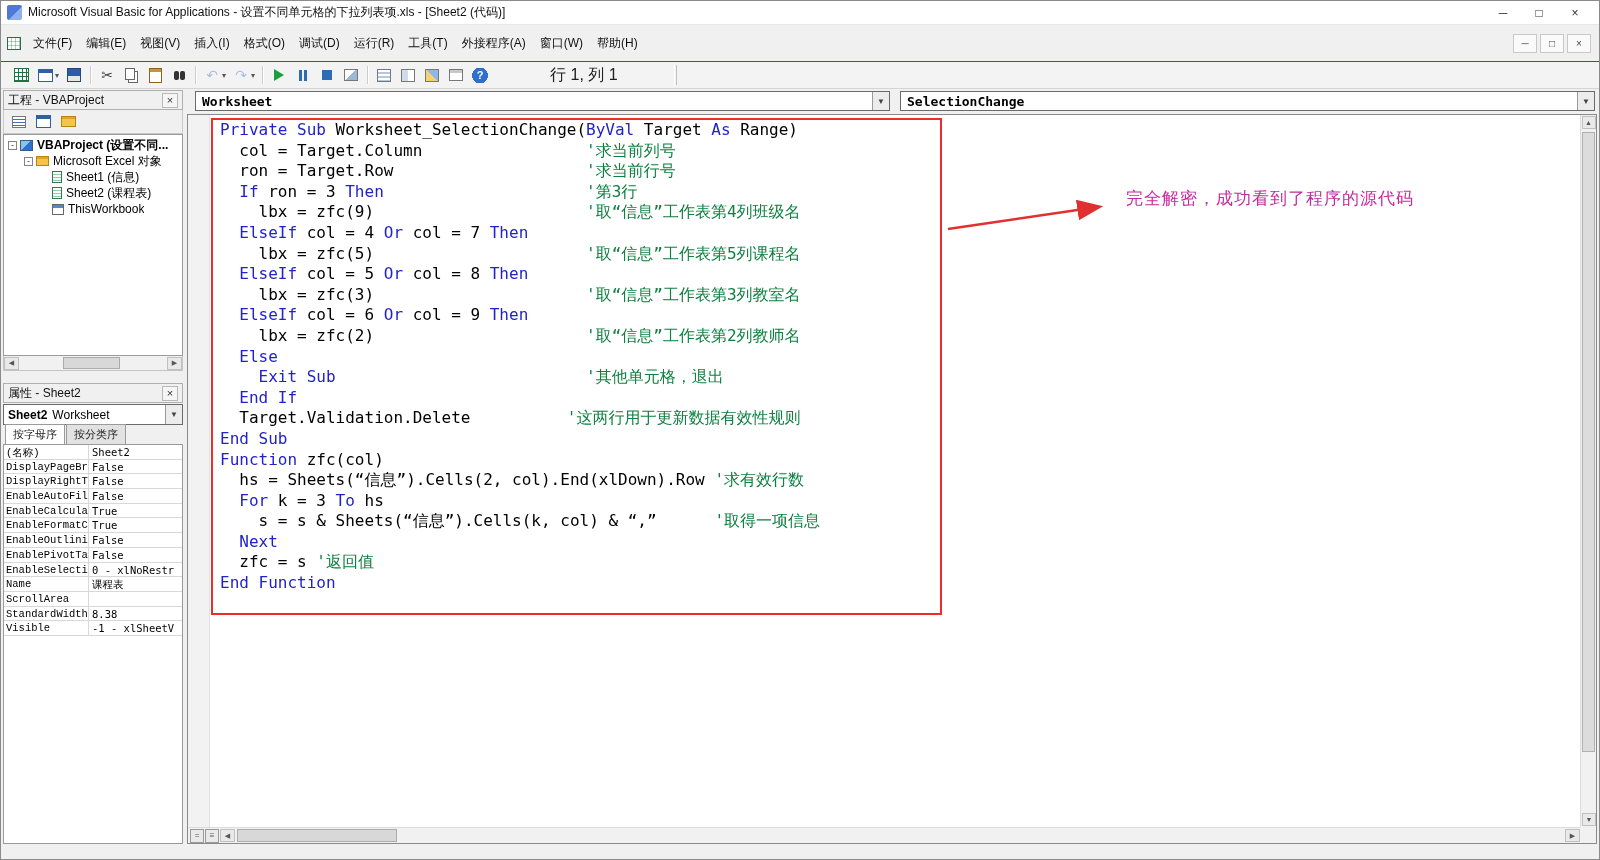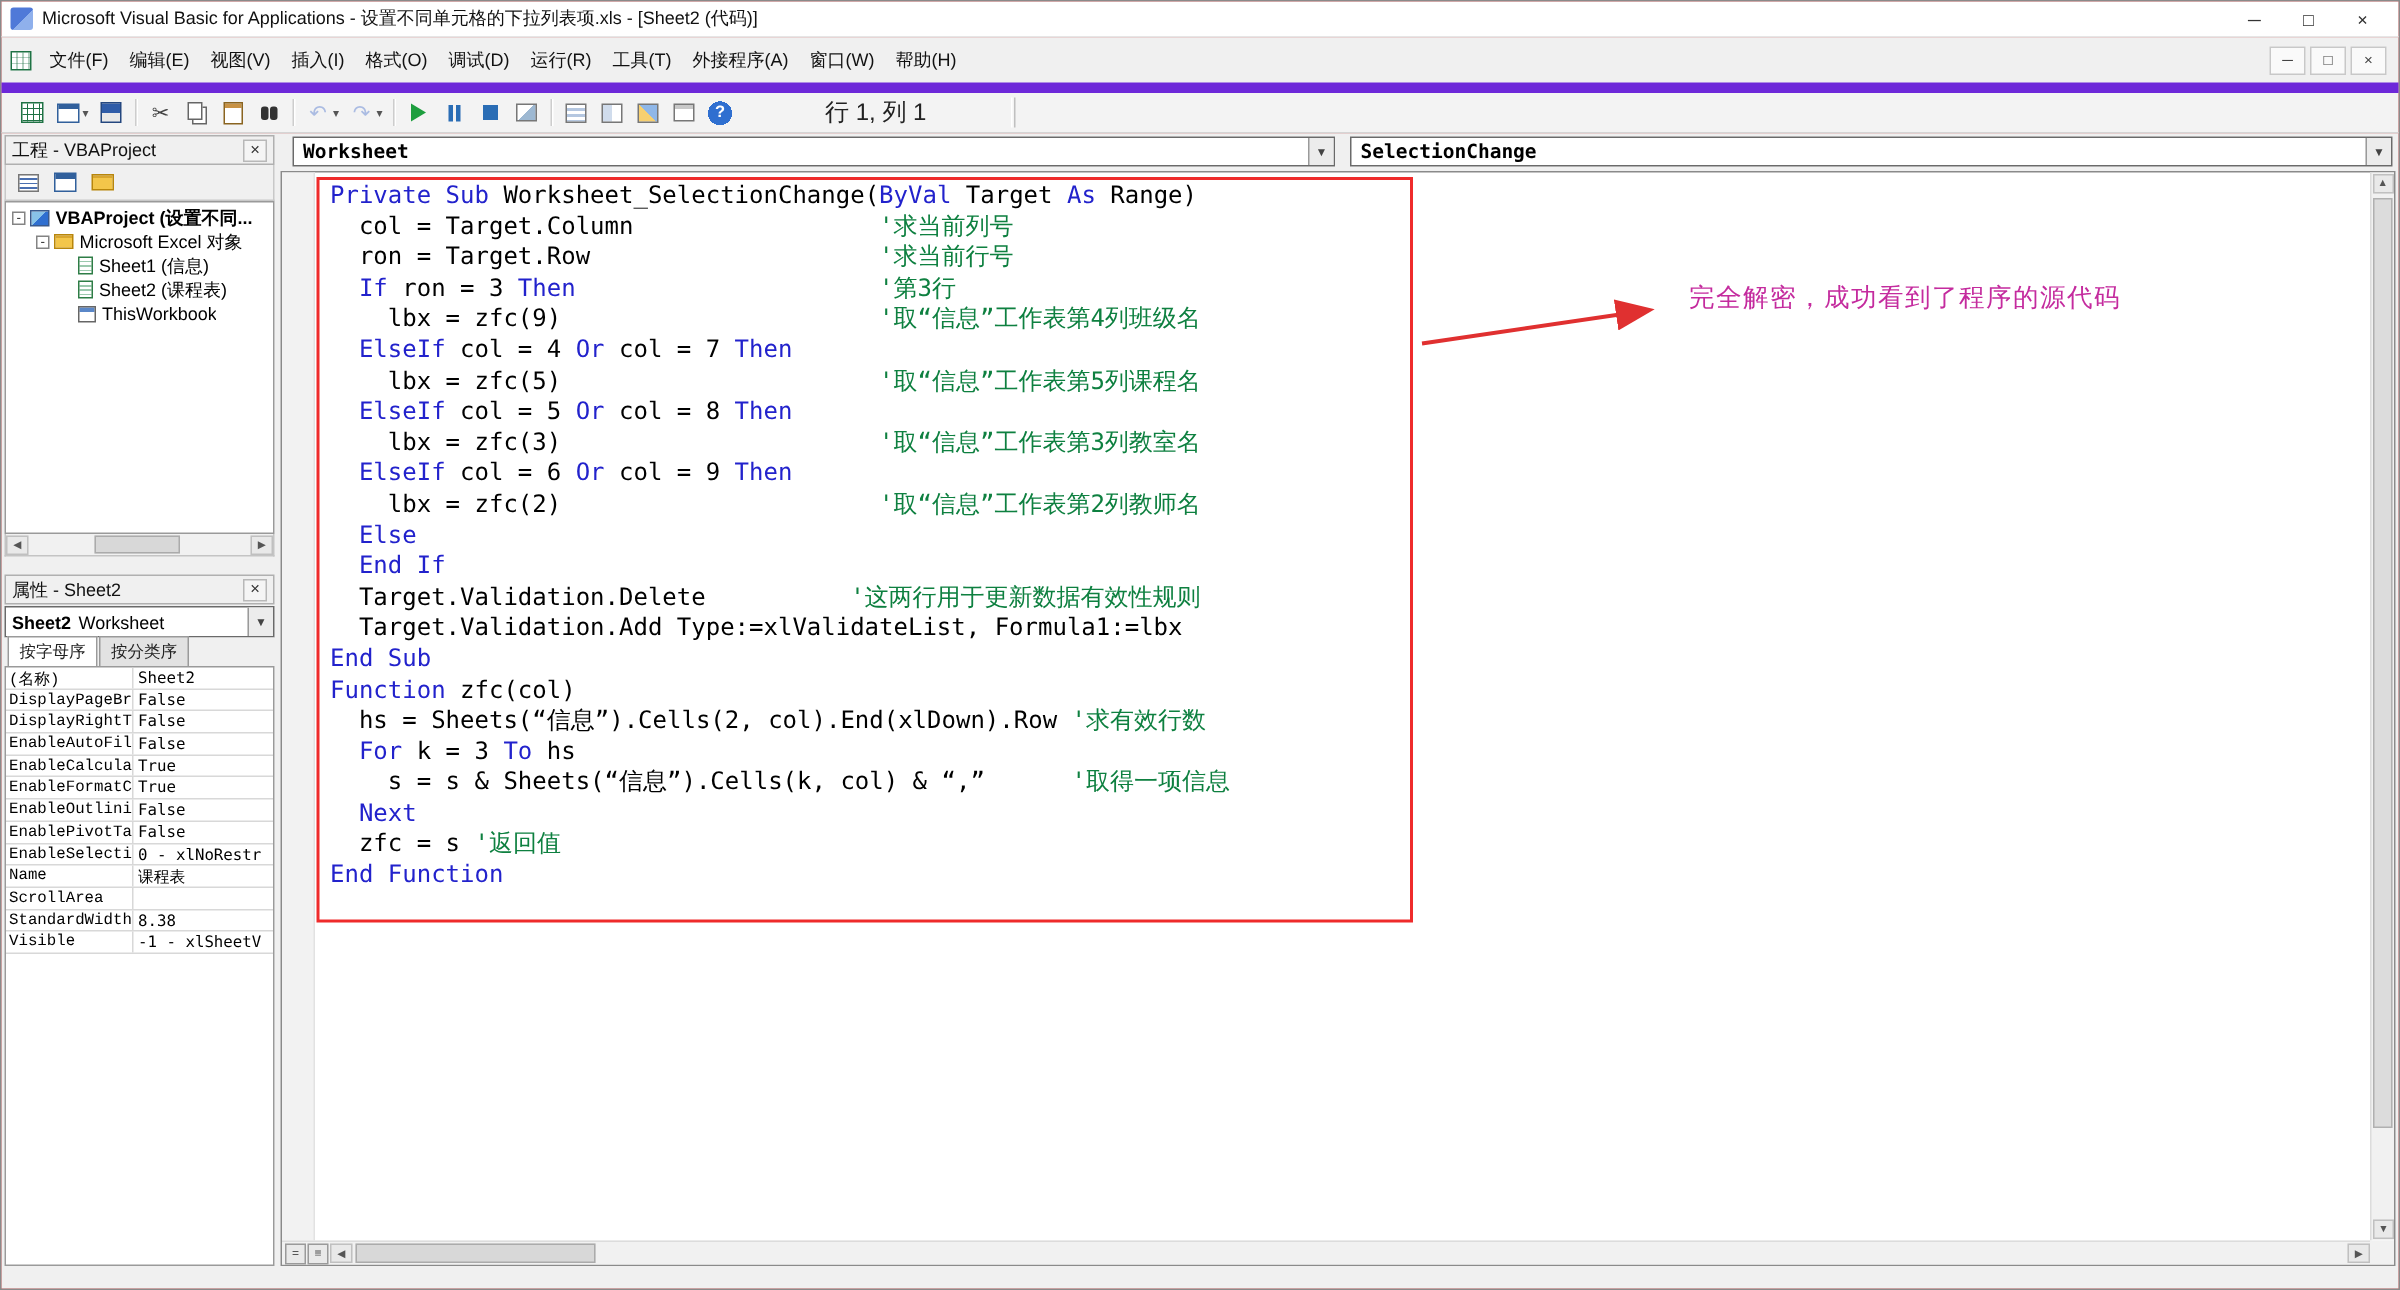--- a/index.html
+++ b/index.html
@@ -10,21 +10,21 @@
 
   
   .titlebar { height:24px; flex:0 0 auto; display:flex; align-items:center; padding:0 6px; background:#fff; border-bottom:1px solid #e6e6e6; }
   .appicon { width:15px; height:15px; border-radius:2px; margin-right:6px;
              background:linear-gradient(135deg,#4f79d8 0 55%, #8fb0ec 55%); }
   .title-text { font-size:12px; color:#111; white-space:nowrap; }
   .wctrls { margin-left:auto; display:flex; }
   .wbtn { width:36px; height:22px; display:flex; align-items:center; justify-content:center; font-size:12px; color:#333; cursor:default; }
 
   
-  .menubar { height:37px; flex:0 0 auto; display:flex; align-items:center; background:#f0f0f0; border-bottom:7px solid #6d28d9; padding:0 4px; }
+  .menubar { height:37px; flex:0 0 auto; display:flex; align-items:center; background:#f0f0f0; border-bottom:1px solid #6d28d9; padding:0 4px; }
   .mico { width:14px; height:13px; margin:0 5px 0 2px; border:1px solid #1f7244; background:
           repeating-linear-gradient(#0000 0 3px, #1f724455 3px 4px),
           repeating-linear-gradient(90deg,#0000 0 3px, #1f724455 3px 4px), #fff; }
   .menu-item { font-size:12px; padding:4px 7px; color:#111; white-space:nowrap; }
   .mctrls { margin-left:auto; display:flex; gap:3px; padding-right:4px; }
   .mbtn { width:24px; height:19px; display:flex; align-items:center; justify-content:center; font-size:10px; color:#444; border:1px solid #c8c8c8; background:#fafafa; }
 
   
   .toolbar { height:27px; flex:0 0 auto; display:flex; align-items:center; background:#f3f3f3; border-bottom:1px solid #d5d5d5; padding:0 8px; }
   .tbtn { width:22px; height:21px; display:flex; align-items:center; justify-content:center; margin:0 1px; font-size:13px; color:#333; position:relative; }
@@ -336,23 +336,23 @@
             <div class="code-line"><span class="seg-n">  ron = Target.Row</span><span class="seg-c">                    '求当前行号</span></div>
             <div class="code-line"><span class="seg-n">  </span><span class="seg-k">If</span><span class="seg-n"> ron = 3 </span><span class="seg-k">Then</span><span class="seg-c">                     '第3行</span></div>
             <div class="code-line"><span class="seg-n">    lbx = zfc(9)</span><span class="seg-c">                      '取“信息”工作表第4列班级名</span></div>
             <div class="code-line"><span class="seg-n">  </span><span class="seg-k">ElseIf</span><span class="seg-n"> col = 4 </span><span class="seg-k">Or</span><span class="seg-n"> col = 7 </span><span class="seg-k">Then</span></div>
             <div class="code-line"><span class="seg-n">    lbx = zfc(5)</span><span class="seg-c">                      '取“信息”工作表第5列课程名</span></div>
             <div class="code-line"><span class="seg-n">  </span><span class="seg-k">ElseIf</span><span class="seg-n"> col = 5 </span><span class="seg-k">Or</span><span class="seg-n"> col = 8 </span><span class="seg-k">Then</span></div>
             <div class="code-line"><span class="seg-n">    lbx = zfc(3)</span><span class="seg-c">                      '取“信息”工作表第3列教室名</span></div>
             <div class="code-line"><span class="seg-n">  </span><span class="seg-k">ElseIf</span><span class="seg-n"> col = 6 </span><span class="seg-k">Or</span><span class="seg-n"> col = 9 </span><span class="seg-k">Then</span></div>
             <div class="code-line"><span class="seg-n">    lbx = zfc(2)</span><span class="seg-c">                      '取“信息”工作表第2列教师名</span></div>
             <div class="code-line"><span class="seg-n">  </span><span class="seg-k">Else</span></div>
+            <div class="code-line"><span class="seg-n">    </span><span class="seg-k">Exit Sub</span><span class="seg-c">                          '其他单元格，退出</span></div>
             <div class="code-line"><span class="seg-n">  </span><span class="seg-k">End If</span></div>
             <div class="code-line"><span class="seg-n">  Target.Validation.Delete</span><span class="seg-c">          '这两行用于更新数据有效性规则</span></div>
-            <div class="code-line"><span class="seg-n">  Target.Validation.Add Type:=xlValidateList, Formula1:=lbx</span></div>
             <div class="code-line"><span class="seg-k">End Sub</span></div>
             <div class="code-line"><span class="seg-k">Function</span><span class="seg-n"> zfc(col)</span></div>
             <div class="code-line"><span class="seg-n">  hs = Sheets(“信息”).Cells(2, col).End(xlDown).Row </span><span class="seg-c">'求有效行数</span></div>
             <div class="code-line"><span class="seg-n">  </span><span class="seg-k">For</span><span class="seg-n"> k = 3 </span><span class="seg-k">To</span><span class="seg-n"> hs</span></div>
             <div class="code-line"><span class="seg-n">    s = s &amp; Sheets(“信息”).Cells(k, col) &amp; “,”      </span><span class="seg-c">'取得一项信息</span></div>
             <div class="code-line"><span class="seg-n">  </span><span class="seg-k">Next</span></div>
             <div class="code-line"><span class="seg-n">  zfc = s </span><span class="seg-c">'返回值</span></div>
             <div class="code-line"><span class="seg-k">End Function</span></div>
           </div>
 

